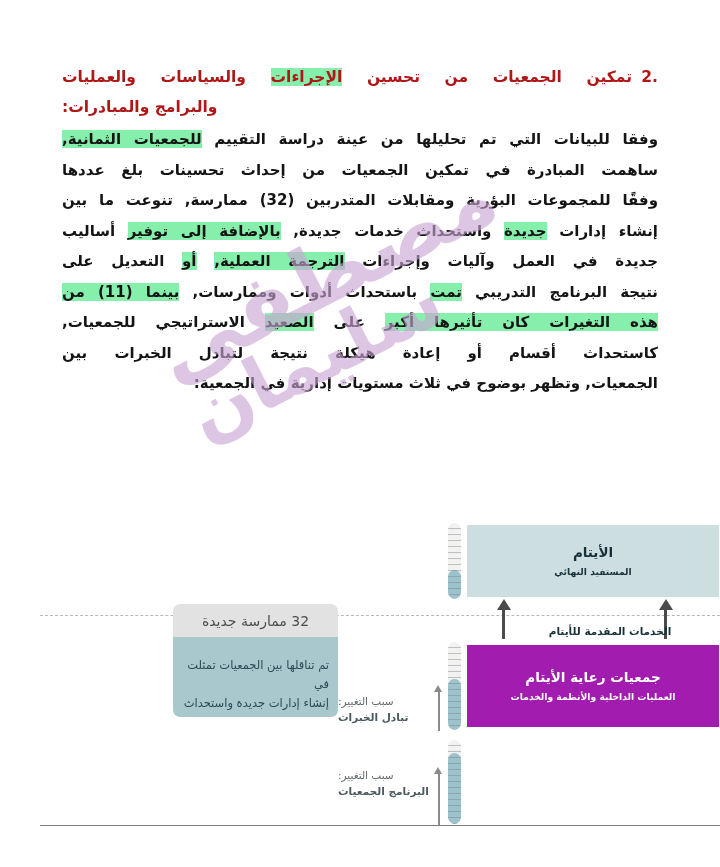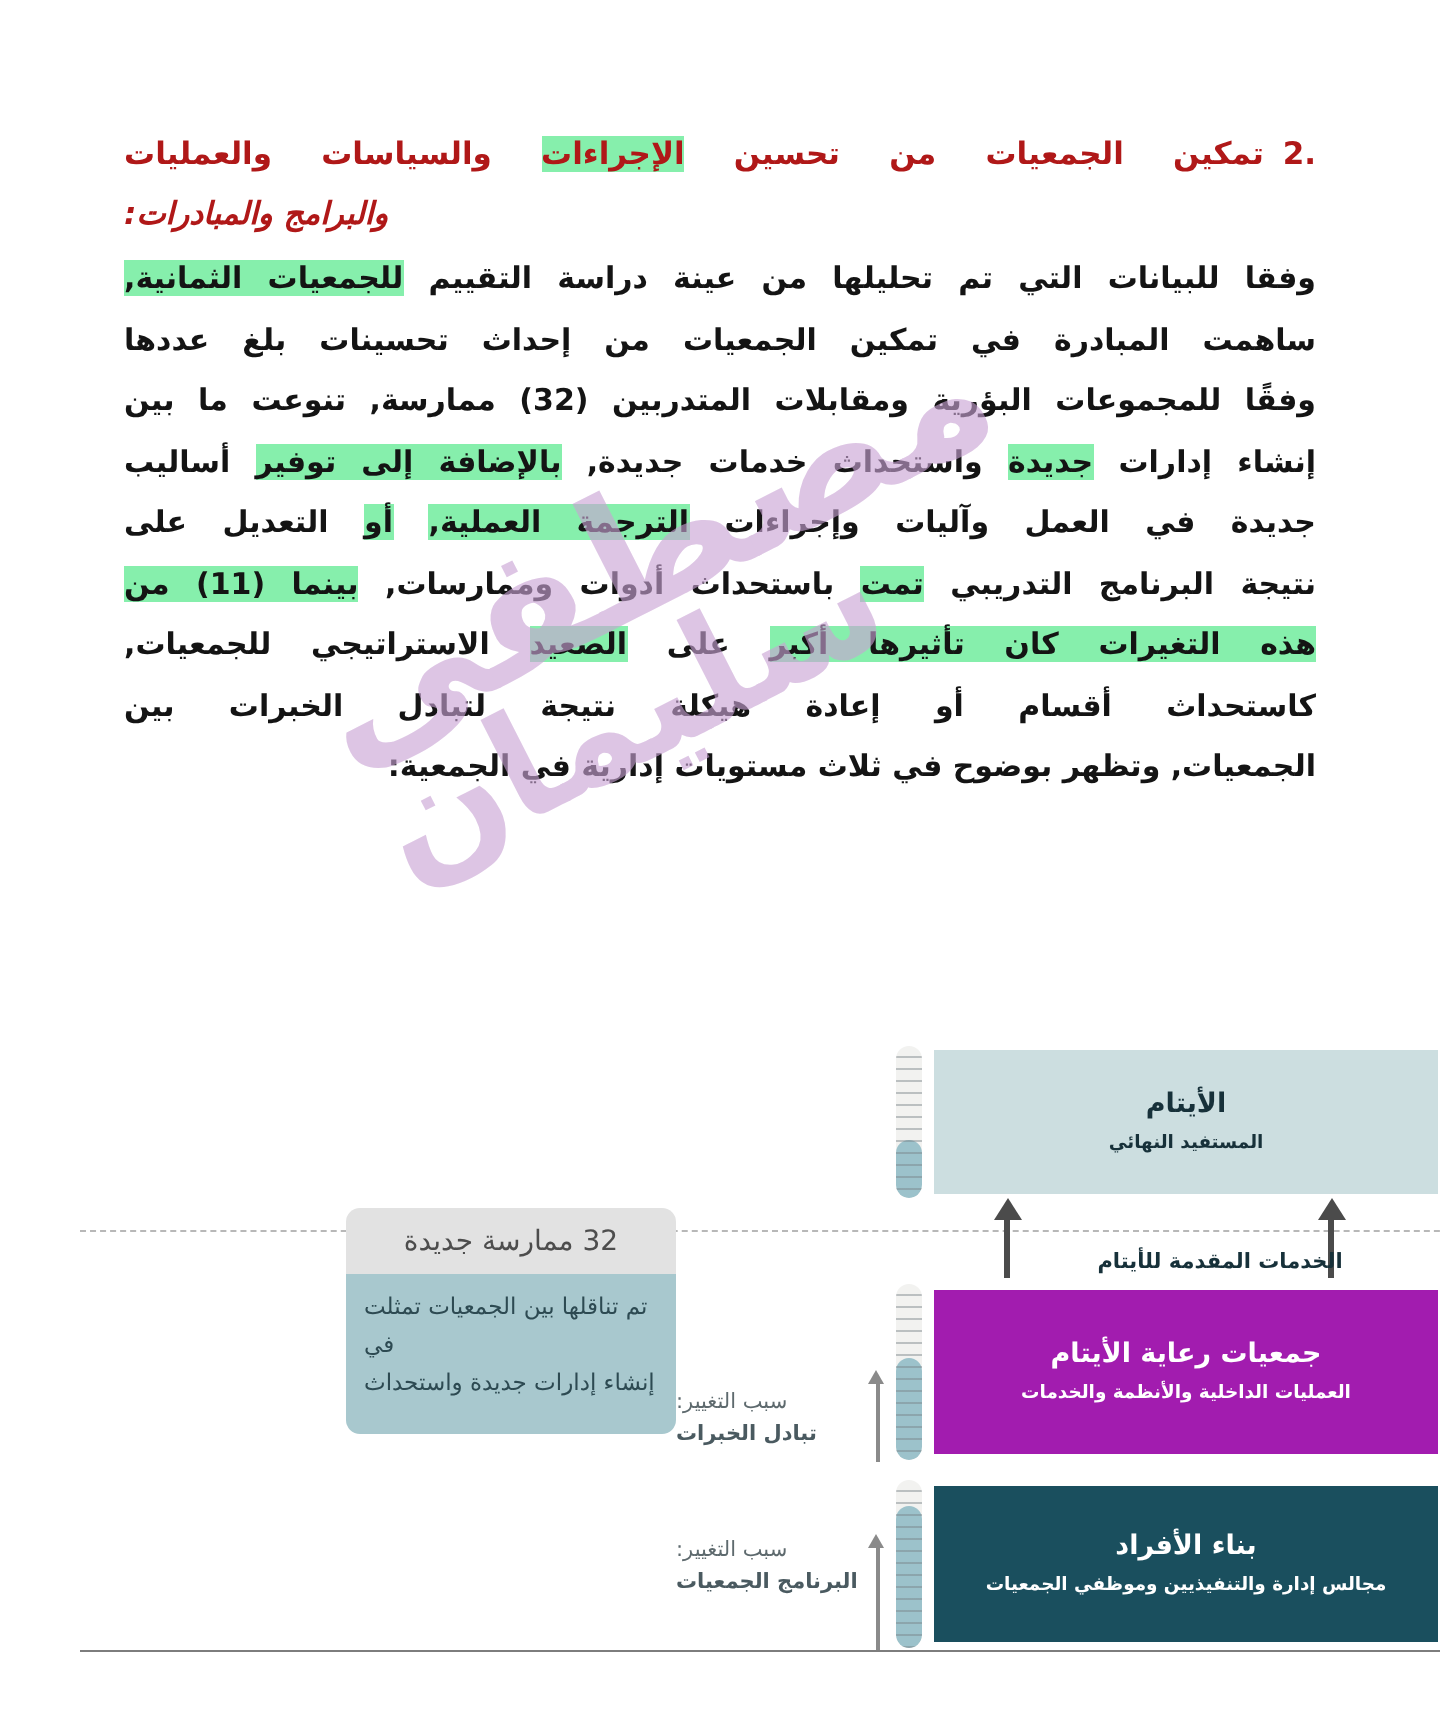--- a/index.html
+++ b/index.html
@@ -82,21 +82,20 @@
     font-weight: 700;
     font-size: 15.5px;
     line-height: 30px;
     text-align: justify;
     text-align-last: justify;
   }
   .heading-text .lastline {
     display: block;
     text-align: left;
     text-align-last: left;
-    font-style: italic;
   }
 
   .para {
     font-size: 15px;
     line-height: 30.5px;
     color: #141414;
     font-weight: 700;
     text-align: justify;
     margin-top: 2px;
   }
@@ -290,25 +289,25 @@
     font-size: 14px;
     color: #4d4d4d;
     letter-spacing: .2px;
   }
   #practice-body {
     position: absolute;
     left: 133px; top: 128px;
     width: 165px; height: 80px;
     background: #a8c8ce;
     border-radius: 0 0 7px 7px;
-    padding: 7px 9px 0 9px;
+    padding: 19px 9px 0 9px;
     font-size: 11.5px;
     line-height: 19px;
     color: #2d4a52;
-    text-align: left;
+    text-align: right;
     overflow: hidden;
   }
 
   
   #ground {
     position: absolute;
     left: 0; top: 316px;
     width: 720px;
     border-top: 1.5px solid #7d7d7d;
   }
@@ -385,24 +384,20 @@
     </div>
     <div class="reason" id="reason-mid">
       <div class="r1">سبب التغيير:</div>
       <div class="r2">تبادل الخبرات</div>
     </div>
 
     <div class="thermo" id="thermo-bot">
       <div class="fill"></div>
       <div class="ticks"></div>
     </div>
-    <div class="level-box" id="box-bot">
-      <div class="level-title">بناء الأفراد</div>
-      <div class="level-sub">مجالس إدارة والتنفيذيين وموظفي الجمعيات</div>
-    </div>
     <div class="arrow-thin" id="arrow-thin-bot">
       <div class="head"></div>
       <div class="shaft"></div>
     </div>
     <div class="reason" id="reason-bot">
       <div class="r1">سبب التغيير:</div>
       <div class="r2">البرنامج الجمعيات</div>
     </div>
 
     <div id="practice-head">32 ممارسة جديدة</div>

